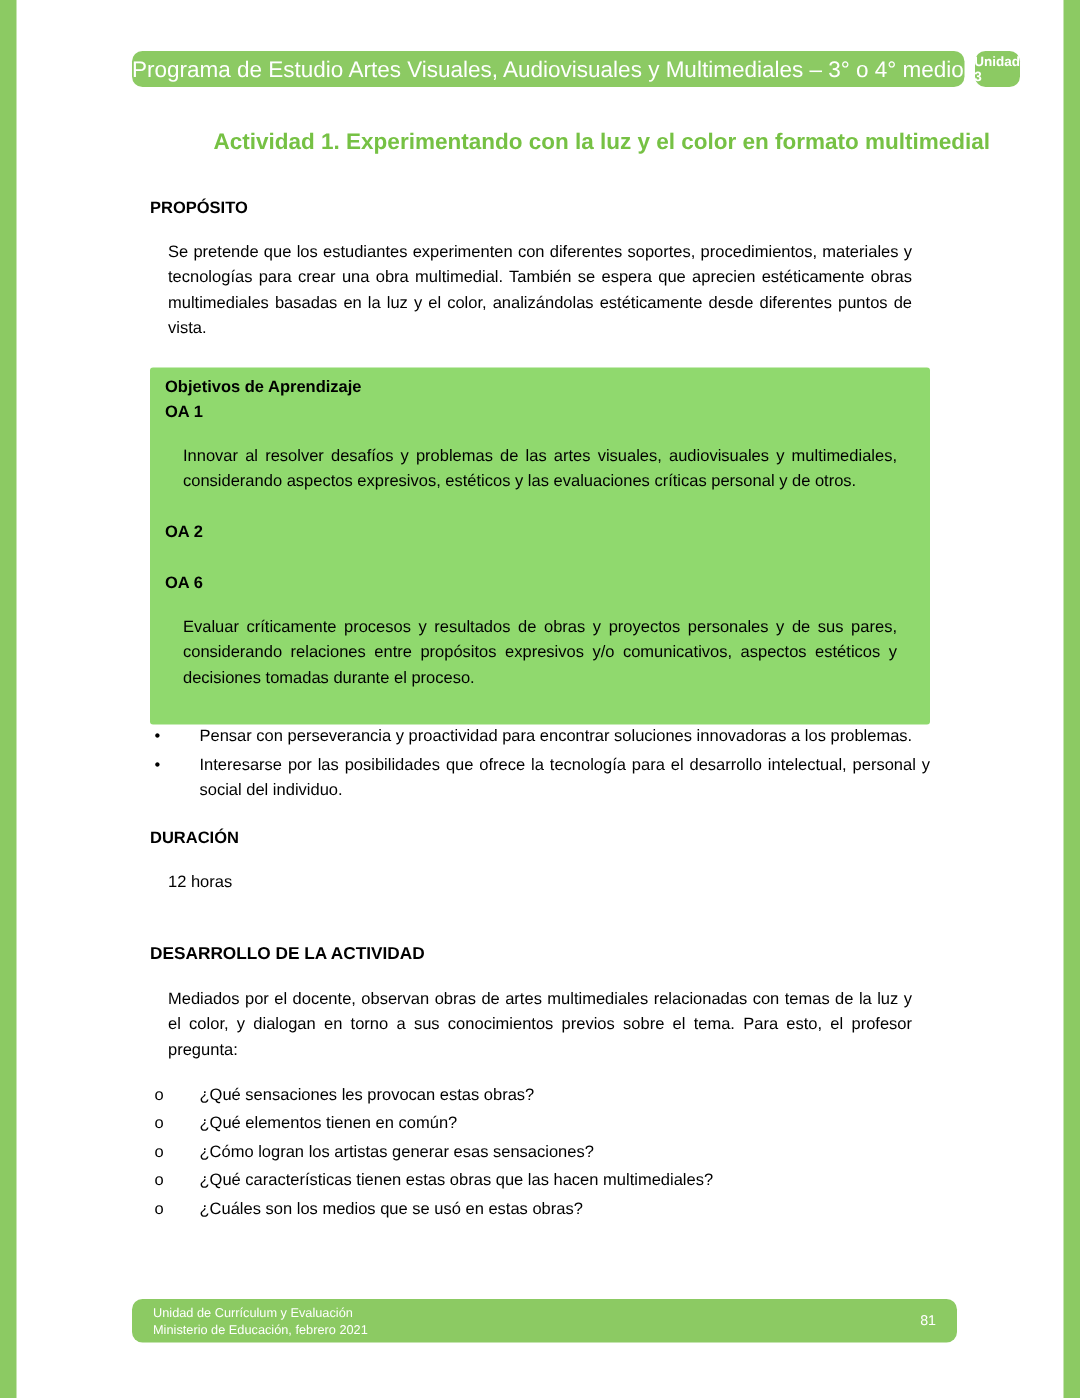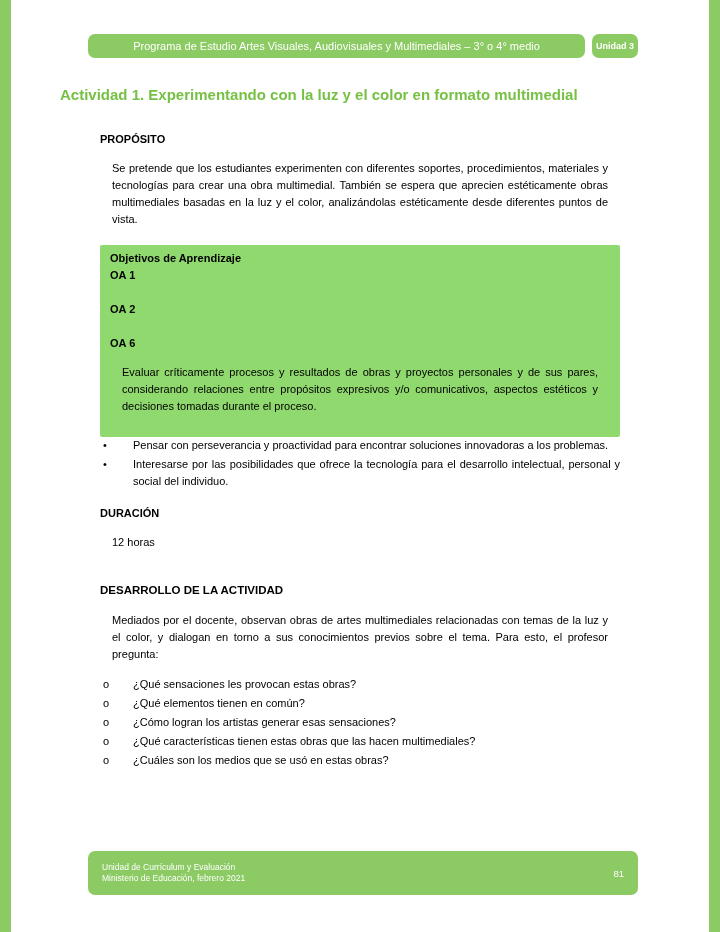--- a/index.html
+++ b/index.html
@@ -34,42 +34,42 @@
     gap: 7px;
   }
   .header-bar {
     flex: 1;
     background: var(--green_band, #8CCA63);
     border-radius: 7px;
     display: flex;
     align-items: center;
     justify-content: center;
     color: #fff;
-    font-size: 11px;
+    font-size: 15px;
     white-space: nowrap;
   }
   .unit-badge {
     width: 46px;
     background: var(--green_band, #8CCA63);
     border-radius: 7px;
     display: flex;
     align-items: center;
     justify-content: center;
     color: #fff;
     font-size: 9px;
     font-weight: bold;
   }
 
   .doc-title {
     position: absolute;
     top: 86px;
     left: 60px;
     right: 60px;
     margin: 0;
-    text-align: left;
+    text-align: right;
     font-size: 15px;
     font-weight: bold;
     color: var(--green_title, #76C144);
   }
 
   .content {
     position: absolute;
     top: 131px;
     left: 100px;
     right: 100px;
@@ -104,21 +104,21 @@
 
   .desarrollo-h { margin: 31px 0 13px; font-size: 11.5px; }
   .q-list { margin-top: 4px; }
   .q-item { position: relative; padding-left: 33px; line-height: 19px; }
 
   .footer {
     position: absolute;
     bottom: 37px;
     left: 88px;
     right: 82px;
-    height: 44px;
+    height: 29px;
     background: var(--green_band, #8CCA63);
     border-radius: 7px;
     display: flex;
     align-items: center;
     justify-content: space-between;
     padding: 0 14px;
     color: #fff;
   }
   .footer-left { font-size: 8.5px; line-height: 11px; }
   .footer-page { font-size: 9.5px; }
@@ -144,20 +144,21 @@
 
   <main class="content">
 
     <h2 class="heading-caps">PROPÓSITO</h2>
     <p class="para">Se pretende que los estudiantes experimenten con diferentes soportes, procedimientos, materiales y tecnologías para crear una obra multimedial. También se espera que aprecien estéticamente obras multimediales basadas en la luz y el color, analizándolas estéticamente desde diferentes puntos de vista.</p>
 
     <section class="oa-box">
       <h3 class="oa-title">Objetivos de Aprendizaje</h3>
       <div class="oa-item">
         <div class="oa-code">OA 1</div>
+        <p class="para">Innovar al resolver desafíos y problemas de las artes visuales, audiovisuales y multimediales, considerando aspectos expresivos, estéticos y las evaluaciones críticas personal y de otros.</p>
       </div>
       <div class="oa-item">
         <div class="oa-code">OA 2</div>
       </div>
       <div class="oa-item">
         <div class="oa-code">OA 6</div>
         <p class="para">Evaluar críticamente procesos y resultados de obras y proyectos personales y de sus pares, considerando relaciones entre propósitos expresivos y/o comunicativos, aspectos estéticos y decisiones tomadas durante el proceso.</p>
       </div>
     </section>
 

